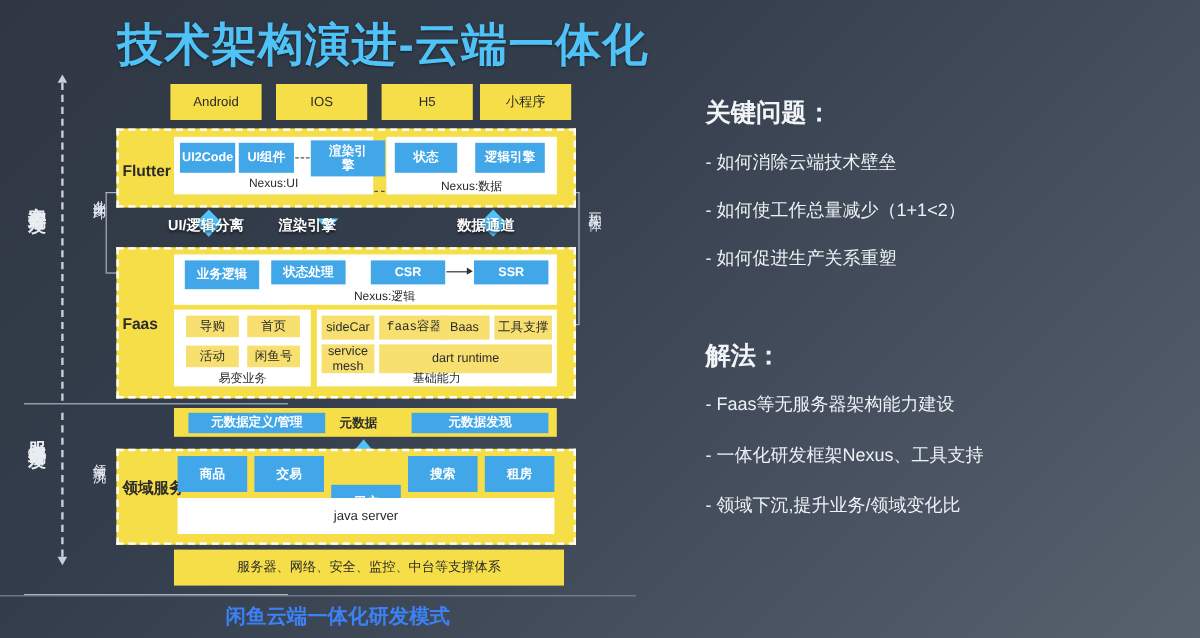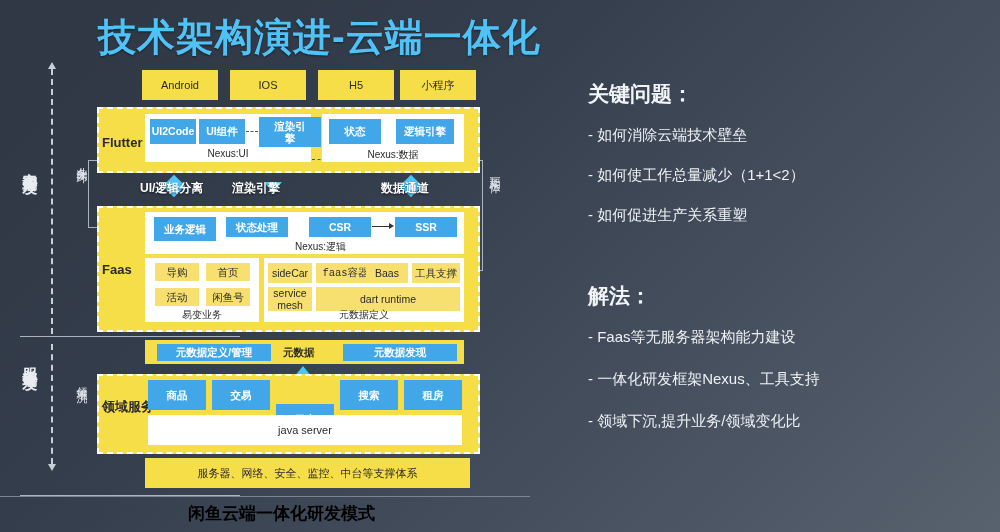--- a/index.html
+++ b/index.html
@@ -56,21 +56,21 @@
   .diamond{width:16px;height:16px;background:#4fc3f7;transform:rotate(45deg);}
   .tri-down{width:0;height:0;border-left:9px solid transparent;border-right:9px solid transparent;border-top:11px solid #4fc3f7;}
   .tri-up{width:0;height:0;border-left:9px solid transparent;border-right:9px solid transparent;border-bottom:11px solid #4fc3f7;}
 
   
   .rp-head{color:#f2f5f8;font-size:21px;font-weight:bold;white-space:nowrap;}
   .rp-item{color:#eef2f6;font-size:15px;white-space:nowrap;}
 
   
   #divider{background:#7b8592;height:1px;}
-  #caption{color:#000000;font-size:17px;font-weight:bold;white-space:nowrap;}
+  #caption{color:#3b82f6;font-size:17px;font-weight:bold;white-space:nowrap;}
 
   
   .ddash{border-top:1px dashed #555;}
 </style>
 </head>
 <body>
 
 <div class="stage">
 
   <div class="abs" id="slide-title">技术架构演进-云端一体化</div>
@@ -198,21 +198,21 @@
   </div>
   <div class="abs ybox-lite" style="left:412px;top:263px;width:48px;height:20px;">
     <span>工具支撑</span>
   </div>
   <div class="abs ybox-lite" style="left:268px;top:287px;width:44px;height:24px;">
     <span>service mesh</span>
   </div>
   <div class="abs ybox-lite" style="left:316px;top:287px;width:144px;height:24px;">
     <span>dart runtime</span>
   </div>
-  <div class="cap" style="left:264px;top:308px;width:200px;">元数据定义</div>
+  <div class="cap" style="left:264px;top:308px;width:200px;">基础能力</div>
 
   <div class="abs ybox" style="left:145px;top:340px;width:319px;height:24px;"></div>
   <div class="abs bbox" style="left:157px;top:344px;width:114px;height:17px;">
     <span>元数据定义/管理</span>
   </div>
   <div class="abs" style="left:283px;top:346px;font-size:10.5px;color:#2b2b2b;font-weight:bold;">元数据</div>
   <div class="abs bbox" style="left:343px;top:344px;width:114px;height:17px;">
     <span>元数据发现</span>
   </div>
   <div class="abs tri-up" style="left:294px;top:366px;"></div>

